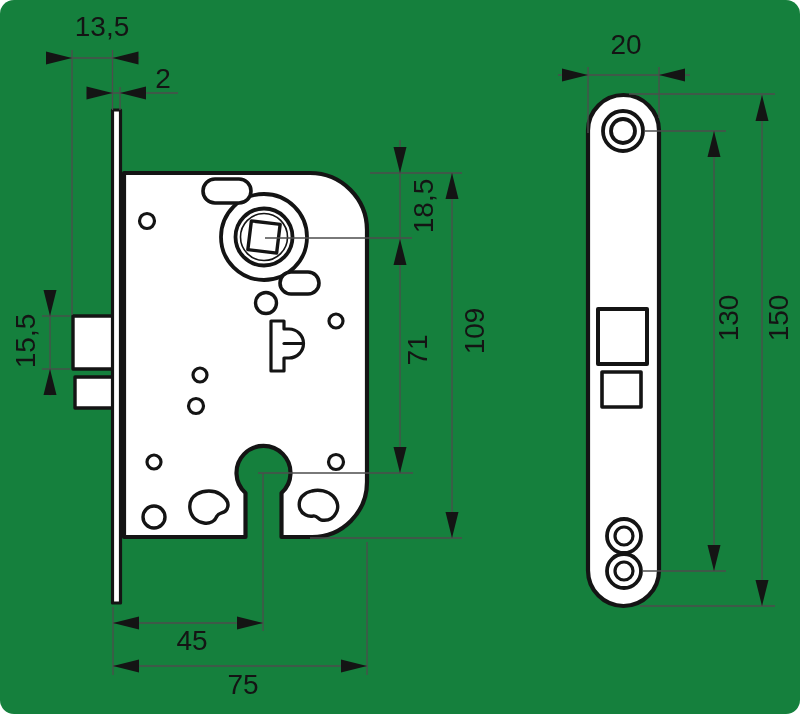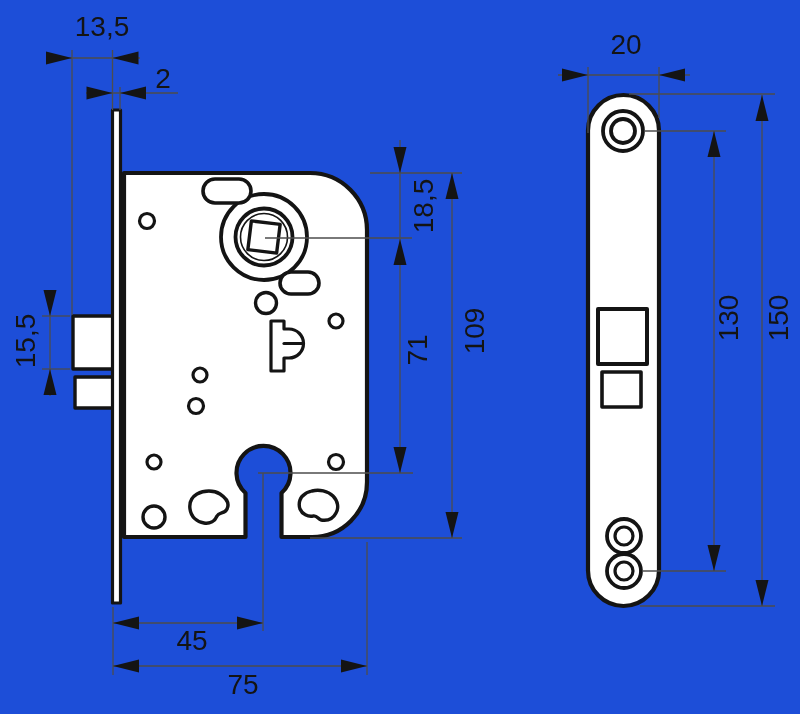--- a/index.html
+++ b/index.html
@@ -1,16 +1,16 @@
 <!DOCTYPE html>
 <html><head>
 <meta charset="utf-8">
 <style>
   html,body{margin:0;padding:0;background:#ffffff;}
-  .stage{width:800px;height:714px;background:#1d4ed8;position:relative;overflow:hidden;}
+  .stage{width:800px;height:714px;background:#15803d;position:relative;overflow:hidden;border-radius:14px;}
   svg{display:block;}
   svg text{font-family:"Liberation Sans",sans-serif;font-size:28px;fill:#141414;}
   .txt{text-anchor:middle;dominant-baseline:central;}
   .o{fill:#ffffff;stroke:#141414;stroke-linejoin:round;stroke-linecap:round;}
   .dim{fill:none;stroke:#4d4d4d;stroke-width:1.3;}
   .arr{fill:#141414;stroke:none;}
 </style>
 </head>
 <body>
 

